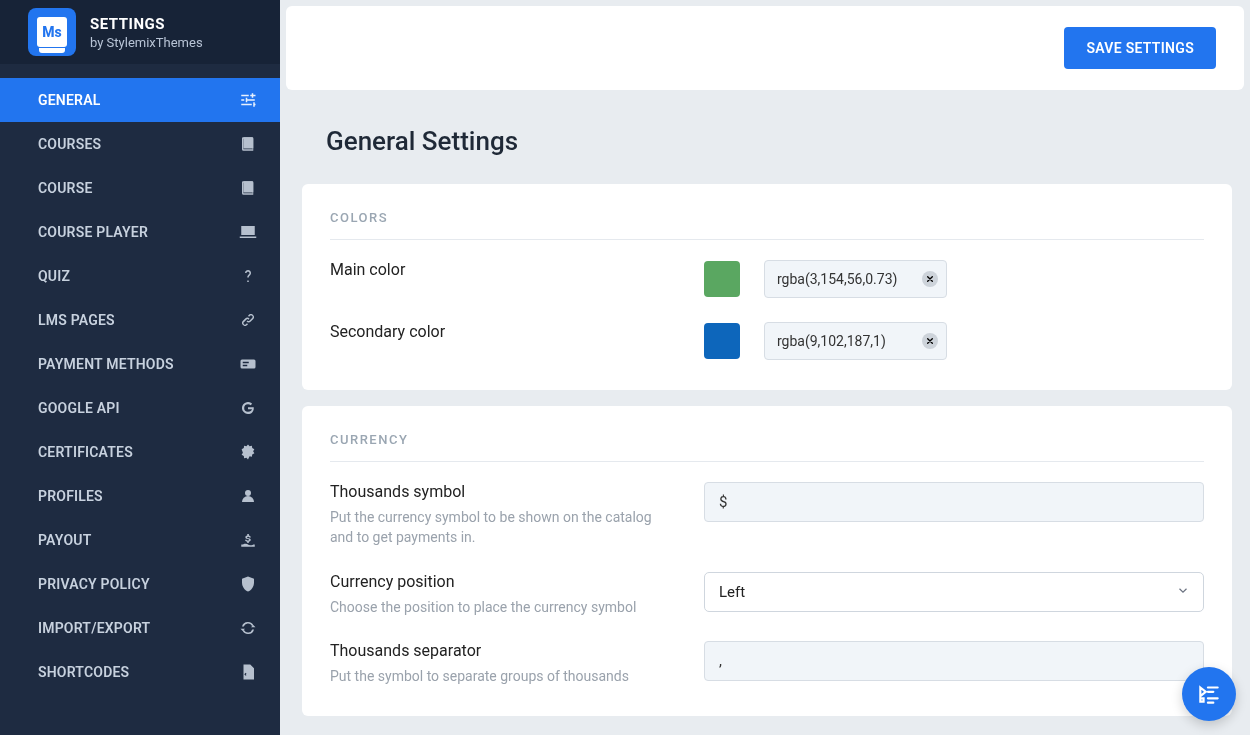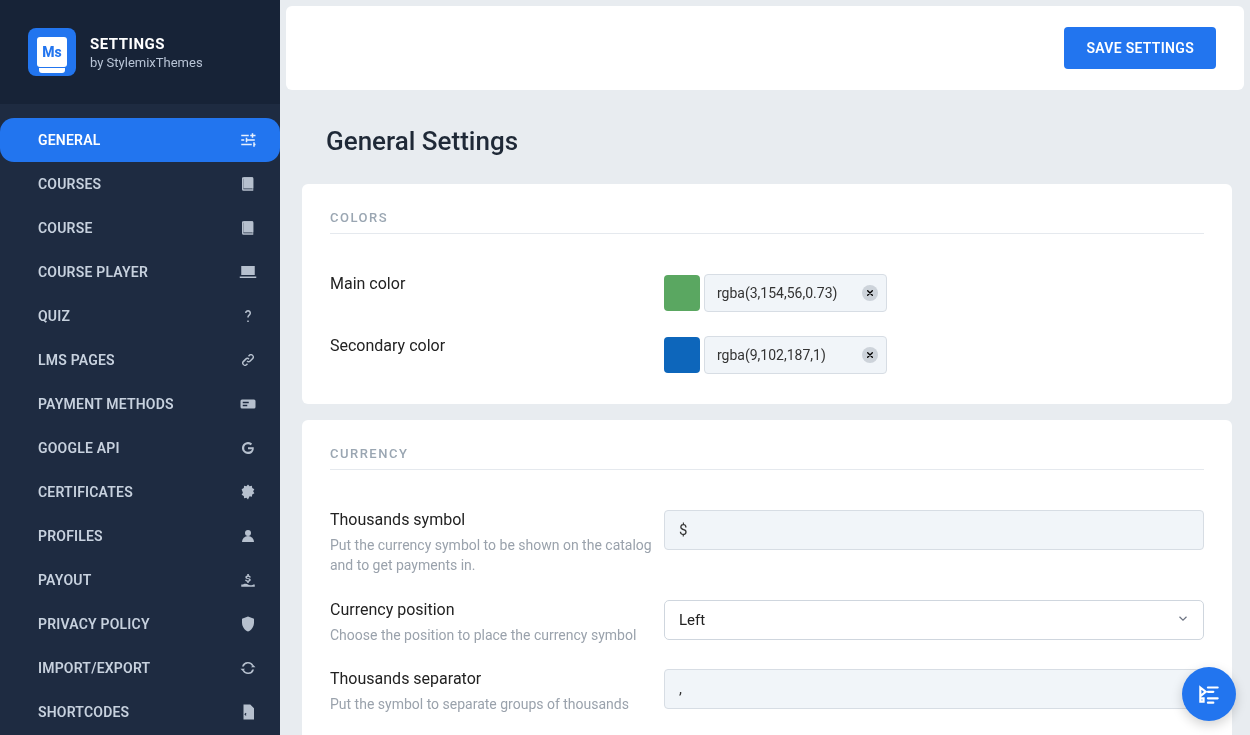--- a/index.html
+++ b/index.html
@@ -1,52 +1,52 @@
 <!DOCTYPE html>
 <html><head>
   <meta charset="utf-8">
   <style>
     * { margin: 0; padding: 0; box-sizing: border-box; font-family: -apple-system, BlinkMacSystemFont, "Segoe UI", Roboto, Helvetica, Arial, sans-serif; }
     body { background: #e8ecf0; width: 1250px; height: 735px; overflow: hidden; display: flex; }
 
     
     .sidebar { width: 280px; background: #1e2b41; height: 100%; display: flex; flex-direction: column; flex-shrink: 0; }
-    .brand { display: flex; align-items: center; gap: 14px; padding: 28px 28px; background: #172337; }
+    .brand { display: flex; align-items: center; gap: 14px; padding: 8px 28px; background: #172337; }
     .brand-logo { width: 48px; height: 48px; background: #2275ef; border-radius: 8px; display: flex; align-items: center; justify-content: center; position: relative; }
     .brand-logo-inner { width: 30px; height: 30px; background: #fff; border-radius: 3px; position: relative; display: flex; align-items: center; justify-content: center; }
     .brand-logo-text { color: #2275ef; font-weight: 800; font-size: 14px; line-height: 1; }
     .brand-logo-inner::after { content: ""; position: absolute; bottom: -6px; left: 2px; right: 2px; height: 5px; background: #fff; border-radius: 0 0 3px 3px; }
     .brand-titles { color: #fff; }
     .brand-title { font-weight: 700; letter-spacing: 0.5px; font-size: 15px; }
     .brand-sub { font-size: 13px; color: #b8c4d6; margin-top: 2px; }
 
     .nav { list-style: none; padding-top: 14px; }
     .nav-item { display: flex; align-items: center; justify-content: space-between; padding: 12px 22px 12px 38px; color: #c7d1de; font-size: 14px; font-weight: 600; cursor: pointer; letter-spacing: 0.2px; }
-    .nav-item.active { background: #2275ef; color: #fff; border-radius: 14px; }
+    .nav-item.active { background: #2275ef; color: #fff; }
     .nav-icon { width: 20px; height: 20px; display: inline-flex; align-items: center; justify-content: center; fill: currentColor; color: inherit; opacity: 0.9; }
 
     
     .main { flex: 1; display: flex; flex-direction: column; margin: 6px 6px 0 6px; }
     .topbar { background: #fff; border-radius: 6px; padding: 21px 28px; display: flex; justify-content: flex-end; }
     .save-btn { background: #2275ef; color: #fff; border: none; padding: 13px 22px; font-size: 14px; font-weight: 600; letter-spacing: 0.3px; border-radius: 4px; cursor: pointer; }
 
     .page-title { font-size: 26px; font-weight: 500; color: #1f2937; padding: 36px 12px 28px 40px; }
 
     .content { flex: 1; padding: 0 12px 0 16px; overflow-y: auto; }
 
     .card { background: #fff; border-radius: 6px; padding: 26px 28px; margin-bottom: 16px; }
-    .section-title { font-size: 13px; font-weight: 500; letter-spacing: 1.5px; color: #9aa6b2; padding-bottom: 8px; border-bottom: 1px solid #e5e9ee; margin-bottom: 40px; }
+    .section-title { font-size: 13px; font-weight: 500; letter-spacing: 1.5px; color: #9aa6b2; padding-bottom: 14px; border-bottom: 1px solid #e5e9ee; margin-bottom: 20px; }
 
     .row { display: flex; align-items: flex-start; margin-bottom: 24px; }
     .row:last-child { margin-bottom: 4px; }
     .label-col { width: 334px; flex-shrink: 0; }
     .field-label { font-size: 16px; color: #222; font-weight: 400; margin-bottom: 6px; }
     .field-desc { font-size: 14px; color: #9aa2ac; line-height: 1.45; padding-right: 12px; }
 
-    .input-col { flex: 1; display: flex; align-items: center; gap: 4px; }
+    .input-col { flex: 1; display: flex; align-items: center; gap: 24px; margin-left: 40px; }
     .swatch { width: 36px; height: 36px; border-radius: 4px; flex-shrink: 0; }
     .color-input-wrap { position: relative; width: 183px; }
     .color-input { width: 100%; height: 38px; background: #f1f5f9; border: 1px solid #d7dde4; border-radius: 4px; padding: 0 32px 0 12px; font-size: 14px; color: #333; }
     .color-clear { position: absolute; right: 9px; top: 50%; transform: translateY(-50%); width: 16px; height: 16px; border-radius: 50%; background: #cdd3da; display: flex; align-items: center; justify-content: center; cursor: pointer; }
     .color-clear svg { width: 8px; height: 8px; fill: #fff; }
 
     .wide-input { flex: 1; height: 40px; background: #f1f5f9; border: 1px solid #d7dde4; border-radius: 4px; padding: 0 14px; font-size: 15px; color: #333; }
     .select-wrap { flex: 1; position: relative; }
     .select { width: 100%; height: 40px; background: #fff; border: 1px solid #cfd6de; border-radius: 5px; padding: 0 14px; font-size: 15px; color: #222; appearance: none; cursor: pointer; }
     .select-chevron { position: absolute; right: 14px; top: 50%; transform: translateY(-50%); pointer-events: none; color: #6b7280; }

